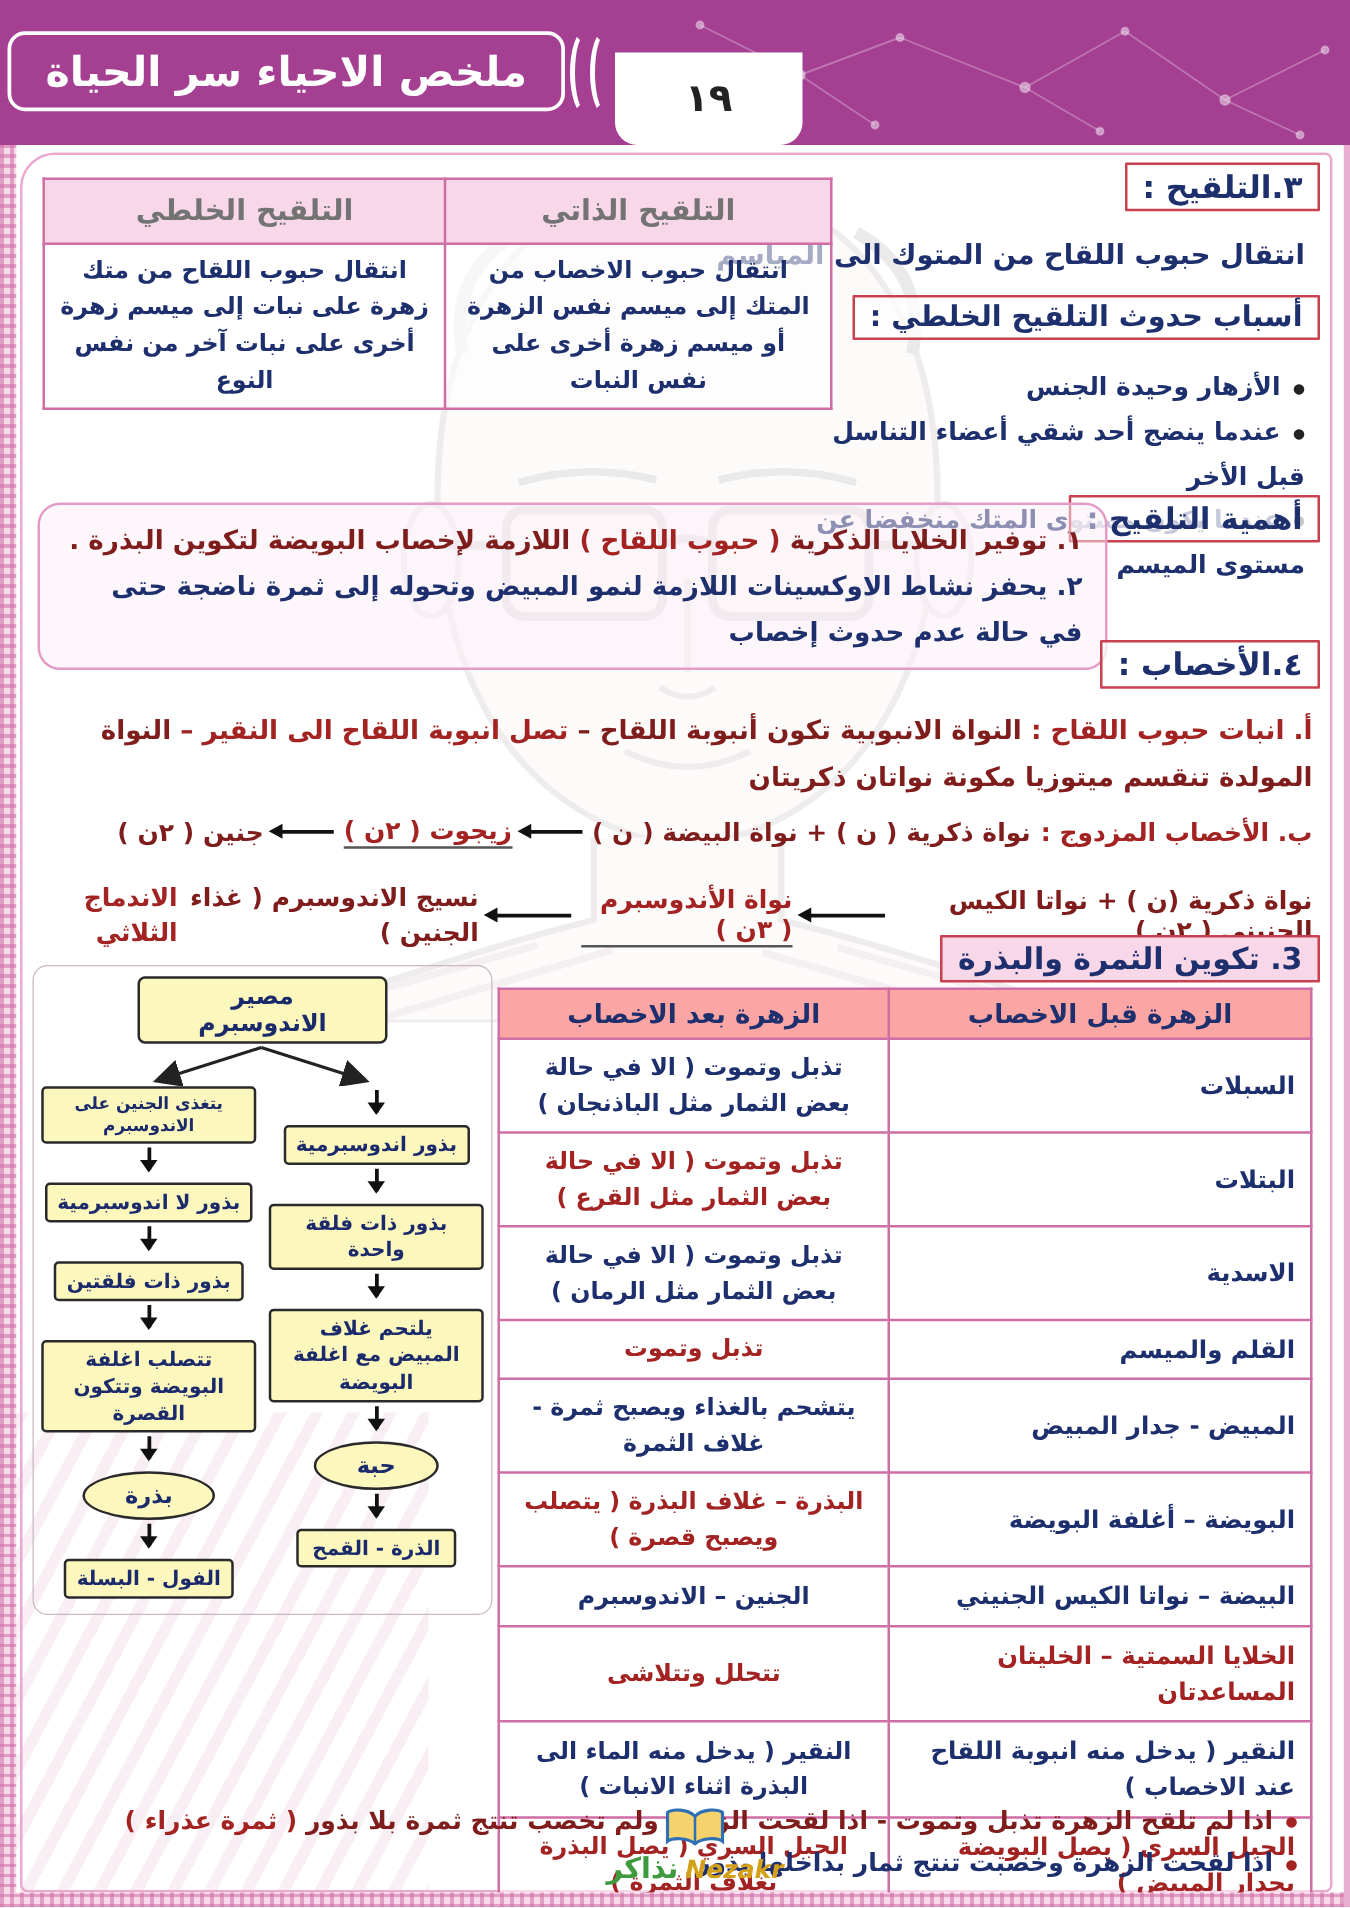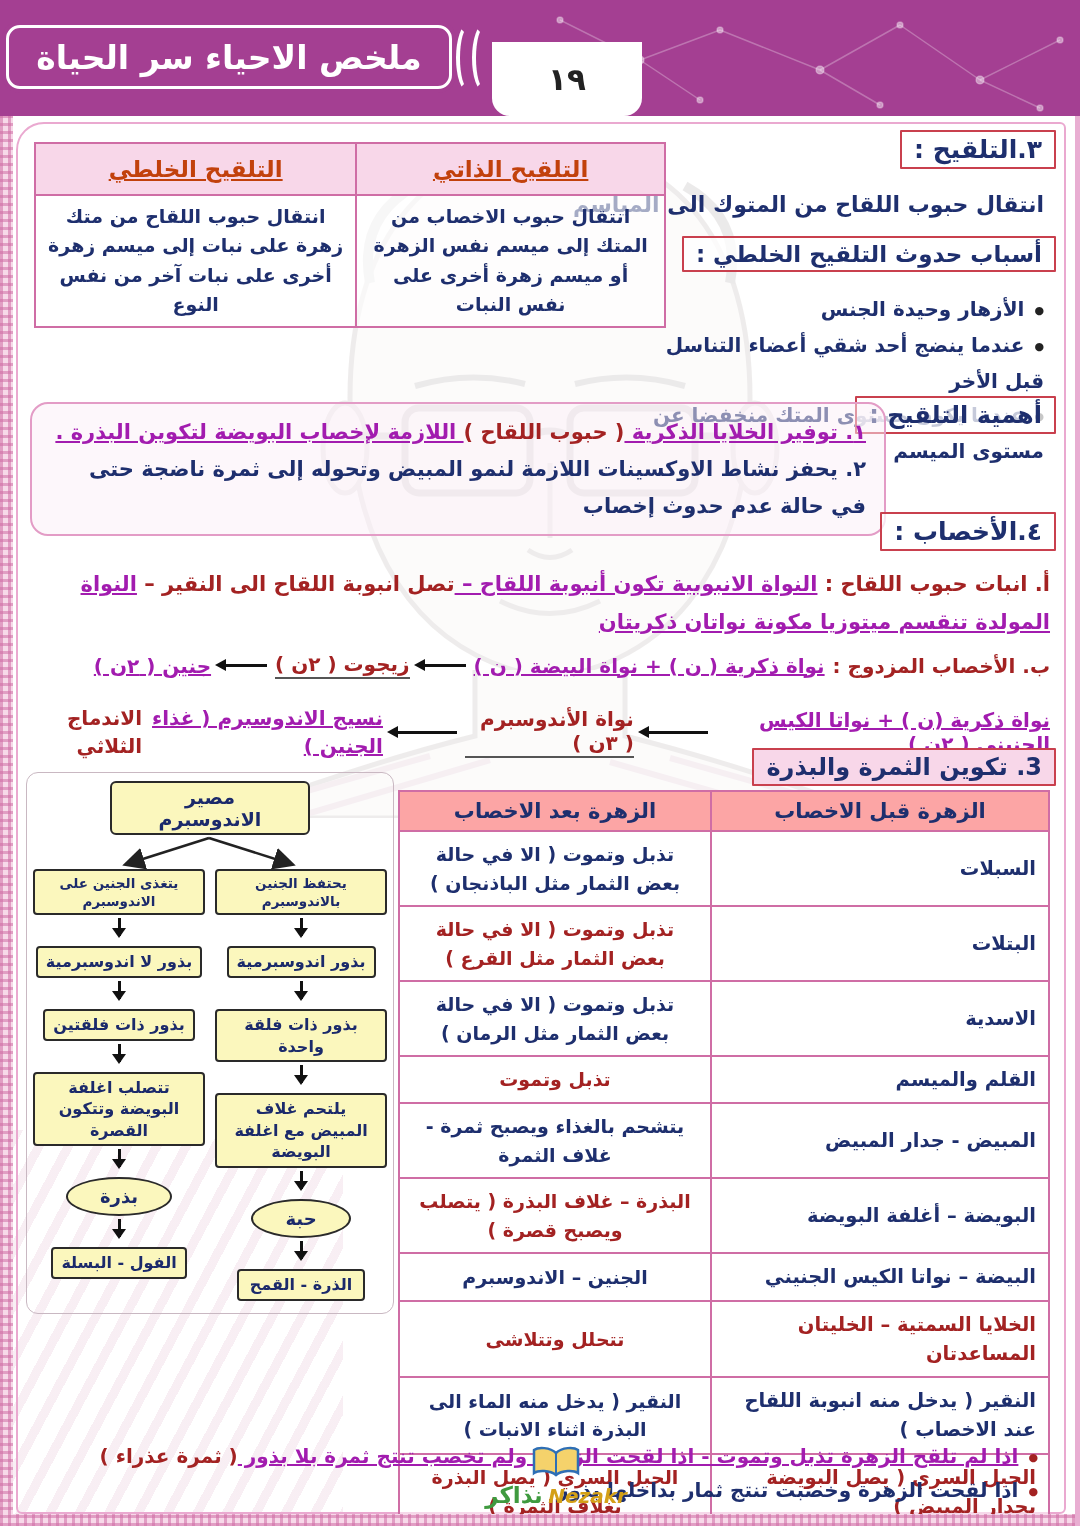--- a/index.html
+++ b/index.html
@@ -31,36 +31,36 @@
       background-image:repeating-linear-gradient(90deg, rgba(207,109,165,.55) 0 3px, transparent 3px 8px),
                        repeating-linear-gradient(0deg, rgba(207,109,165,.55) 0 3px, transparent 3px 8px); }
   .edge-right { position:absolute; right:0; top:116px; width:5px; height:1410px; background:#e9aed2; z-index:4; }
 
   
   .face-wm { position:absolute; left:170px; top:118px; opacity:.16; z-index:0; }
   .shirt-texture { position:absolute; left:13px; top:1130px; width:330px; height:384px; opacity:.5; z-index:0;
       background:repeating-linear-gradient(118deg, rgba(216,160,190,.35) 0 9px, rgba(255,255,255,0) 9px 26px); }
 
   
-  .navy { color:#a21caf;text-decoration:underline; } .red { color:#a32222; }
+  .navy { color:#7f1d1d; } .red { color:#a32222; }
   .secbox { position:absolute; z-index:2; display:inline-block; border:2.5px solid #c9404e; border-radius:1px;
             padding:3px 12px; color:#1e2f6e; font-weight:bold; background:rgba(255,255,255,.75); }
   .u { border-bottom:2px solid #555; padding-bottom:1px; }
 
   
   .sec3-box { top:130px; right:24px; font-size:25px; }
   .definition { position:absolute; top:192px; right:36px; z-index:2; font-size:22px; font-weight:bold; color:#1e2f6e; }
   .reasons-box { top:236px; right:24px; font-size:23px; }
   .bullet-list { position:absolute; top:292px; right:36px; z-index:2; width:410px; }
   .bullet { text-align:right; font-size:20px; font-weight:bold; color:#1e2f6e; line-height:34px; }
   .bullet::before { content:"●"; color:#222; font-size:11px; margin-left:10px; vertical-align:2px; }
 
   
   .top-table { position:absolute; left:34px; top:142px; width:632px; z-index:2; border-collapse:collapse; background:rgba(255,255,255,.6); }
-  .top-table th { height:52px; background:#f8d7e9; border:2.5px solid #cf6da5; color:#c2410c; font-size:23px; padding:2px;text-decoration:underline; }
+  .top-table th { height:52px; background:#f8d7e9; border:2.5px solid #cf6da5; color:#737373; font-size:23px; padding:2px; }
   .top-table td { height:108px; border:2.5px solid #cf6da5; color:#1e2f6e; font-weight:bold; font-size:19px;
                   padding:6px 12px; text-align:center; line-height:1.55; vertical-align:middle; }
   .top-table .c-self { width:49%; } .top-table .c-cross { width:51%; }
 
   
   .imp-box { top:396px; right:24px; font-size:24px; }
   .imp-content { position:absolute; top:402px; right:194px; left:30px; z-index:2; border:2px solid #e39cc6;
                  border-radius:18px; background:rgba(252,240,248,.5); padding:10px 18px; }
   .imp-content p { font-size:21px; font-weight:bold; color:#1e2f6e; line-height:1.75; text-align:right; }
 
@@ -235,21 +235,20 @@
       <defs>
         <marker id="ah" markerWidth="9" markerHeight="9" refX="7" refY="4.5" orient="auto">
           <path d="M0,0 L9,4.5 L0,9 Z" fill="#222"></path>
         </marker>
       </defs>
       <line x1="178" y1="3" x2="96" y2="29" stroke="#222" stroke-width="2.5" marker-end="url(#ah)"></line>
       <line x1="178" y1="3" x2="260" y2="29" stroke="#222" stroke-width="2.5" marker-end="url(#ah)"></line>
     </svg>
     <div class="fc-cols">
       <div class="fc-col">
-        <div class="fc-box small">يحتفظ الجنين بالاندوسبرم</div>
         <div class="v-arrow"></div>
         <div class="fc-box">بذور اندوسبرمية</div>
         <div class="v-arrow"></div>
         <div class="fc-box">بذور ذات فلقة واحدة</div>
         <div class="v-arrow"></div>
         <div class="fc-box">يلتحم غلاف المبيض مع اغلفة البويضة</div>
         <div class="v-arrow"></div>
         <div class="fc-ellipse">حبة</div>
         <div class="v-arrow"></div>
         <div class="fc-box">الذرة - القمح</div>

